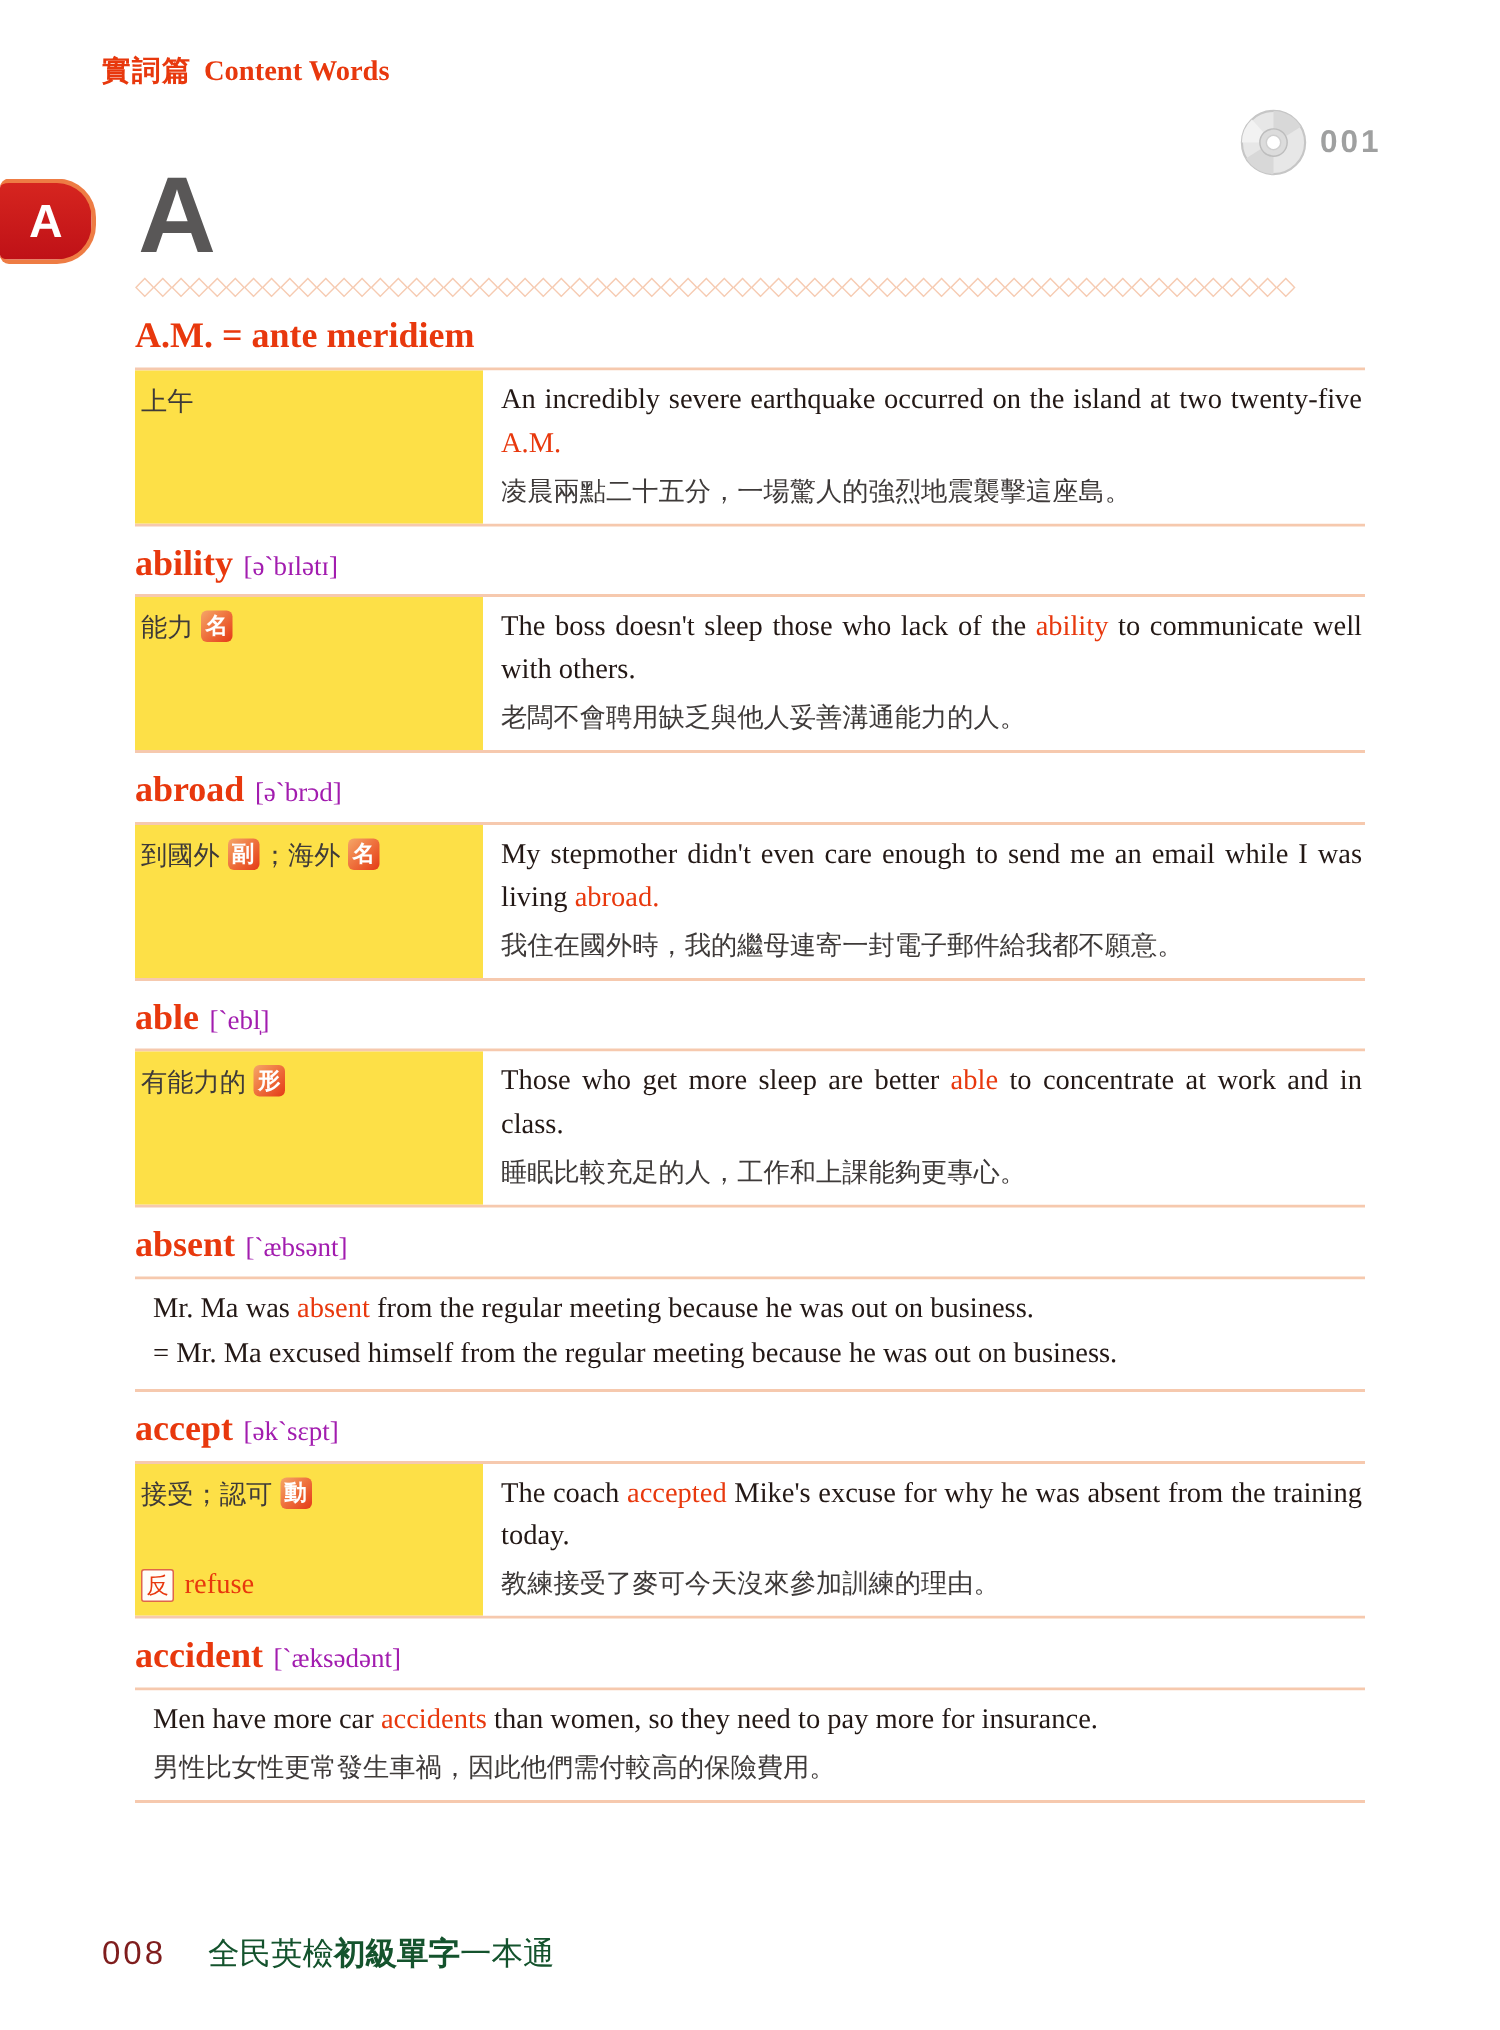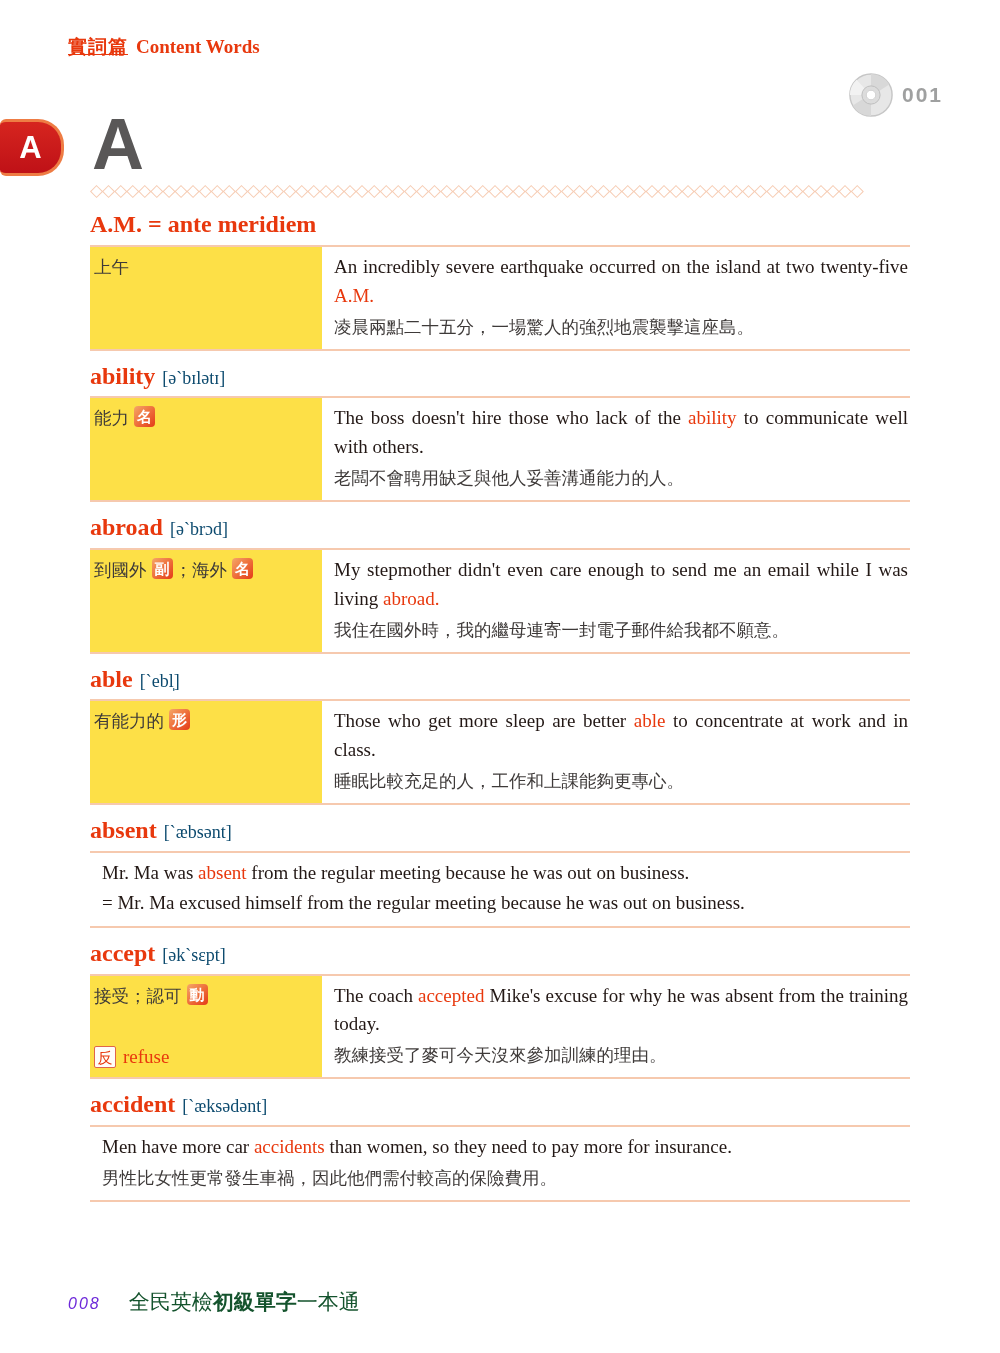--- a/index.html
+++ b/index.html
@@ -1,40 +1,40 @@
 <!DOCTYPE html>
 <html><head>
 <meta charset="utf-8">
 <style>
   * { margin:0; padding:0; box-sizing:border-box; }
   body { background:#fff; font-family:"Liberation Sans", sans-serif; }
   .page { position:relative; width:1000px; height:1353px; background:#fff; overflow:hidden; }
 
   
   .crumb { position:absolute; left:68px; top:34px; font-size:19px; font-weight:bold; color:#e8380d; }
-  .crumb .zh { font-family:"Liberation Sans", sans-serif; letter-spacing:1px;text-decoration:underline; }
+  .crumb .zh { font-family:"Liberation Sans", sans-serif; letter-spacing:1px; }
   .crumb .en { font-family:"Liberation Serif", serif; margin-left:8px; }
 
-  .cd-wrap { position:absolute; left:848px; top:72px; display:flex; align-items:center; }
+  .cd-wrap { position:absolute; left:826px; top:72px; display:flex; align-items:center; }
   .track { margin-left:8px; font-size:21px; color:#9fa0a0; letter-spacing:2px; font-weight:bold; }
 
   .letter-tab { position:absolute; left:0; top:119px; width:64px; height:57px;
     background:linear-gradient(#d6251f,#bf1117); border:3px solid #ee7c44; border-left:none;
     border-radius:6px 26px 26px 6px; color:#fff; font-size:31px; font-weight:bold;
     display:flex; align-items:center; justify-content:center; }
   .big-letter { position:absolute; left:92px; top:108px; font-size:72px; font-weight:800; color:#595757; line-height:1; }
 
   .content { position:absolute; left:90px; top:184px; width:820px; }
   .divider { color:#f6cbb2; font-size:17px; letter-spacing:-1px; line-height:14px; height:15px;
     overflow:hidden; white-space:nowrap; margin-bottom:2px; }
 
   
   .hw-line { margin:11px 0 6px; line-height:1.2; }
   .hw { color:#e8380d; font-weight:bold; font-size:24px; font-family:"Liberation Serif", serif; }
-  .phon { color:#0c4a6e; font-size:18px; font-family:"Liberation Serif", serif; margin-left:7px; }
+  .phon { color:#a21caf; font-size:18px; font-family:"Liberation Serif", serif; margin-left:7px; }
 
   .row { display:flex; border-top:2px solid #f6c9ae; border-bottom:2px solid #f6c9ae; }
   .cell-left { width:232px; background:#fde047; padding:7px 8px 7px 4px; display:flex;
     flex-direction:column; font-size:17.5px; color:#3e3a39; line-height:1.55; }
   .cell-right { flex:1; padding:5px 2px 7px 12px; background:#fff; }
 
   .badge { display:inline-block; width:21px; height:21px; line-height:21px; text-align:center;
     background:linear-gradient(135deg,#f5a768 0%, #ef7540 45%, #e43a17 100%);
     color:#fff; font-size:15px; font-weight:bold; border-radius:4px; vertical-align:2px; margin:0 2px 0 5px; }
 
@@ -44,21 +44,21 @@
   .red { color:#e8380d; }
 
   .note { margin-top:auto; color:#e8380d; line-height:1.45; }
   .note-tag { display:inline-block; width:22px; height:22px; line-height:21px; text-align:center;
     border:1.5px solid #e0654a; background:#fffdf8; color:#e8380d; font-size:15px; margin-right:7px; border-radius:2px; }
   .note-text { font-family:"Liberation Serif", serif; font-size:19px; }
   .note-sub { padding-left:30px; margin-top:1px; font-size:17.5px; }
 
   
   .footer { position:absolute; left:68px; top:1288px; display:flex; align-items:baseline; }
-  .page-num { font-size:16px; color:#6d28d9; letter-spacing:2px;font-style:italic; }
+  .page-num { font-size:22px; color:#7f1d1d; letter-spacing:2px; }
   .book-title { margin-left:28px; color:#14532d; font-size:21px; }
   .book-title .b { font-weight:bold; }
 </style>
 </head>
 <body>
 
 <div class="page">
 
   <div class="crumb">
     <span class="zh">實詞篇</span><span class="en">Content Words</span>
@@ -98,21 +98,21 @@
   </section>
 
   <section class="entry">
     <div class="hw-line"><span class="hw">ability</span><span class="phon auto-hide">[əˋbɪlətɪ]</span></div>
     <div class="row">
       <div class="cell-left">
         <div class="meaning"><span>能力</span><span class="badge auto-hide">名</span><span></span></div>
 
       </div>
       <div class="cell-right">
-        <p class="ex en"><span>The boss doesn't hire those who lack of the </span><span class="red">ability</span><span> to communicate well with others.</span></p>
+        <p class="ex en"><span>The boss doesn't sleep those who lack of the </span><span class="red">ability</span><span> to communicate well with others.</span></p>
 
         <p class="ex zh">老闆不會聘用缺乏與他人妥善溝通能力的人。</p>
       </div>
     </div>
   </section>
 
   <section class="entry">
     <div class="hw-line"><span class="hw">abroad</span><span class="phon auto-hide">[əˋbrɔd]</span></div>
     <div class="row">
       <div class="cell-left">

